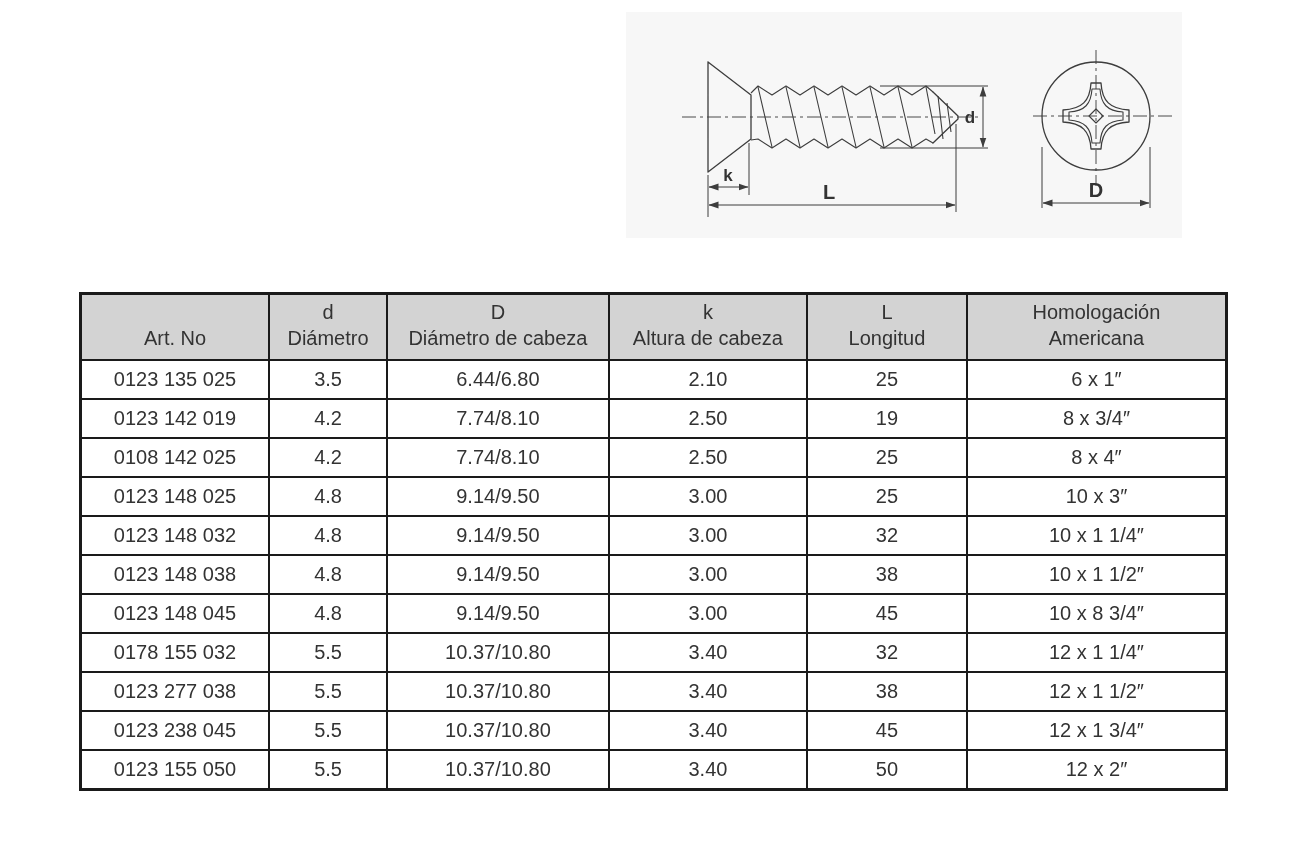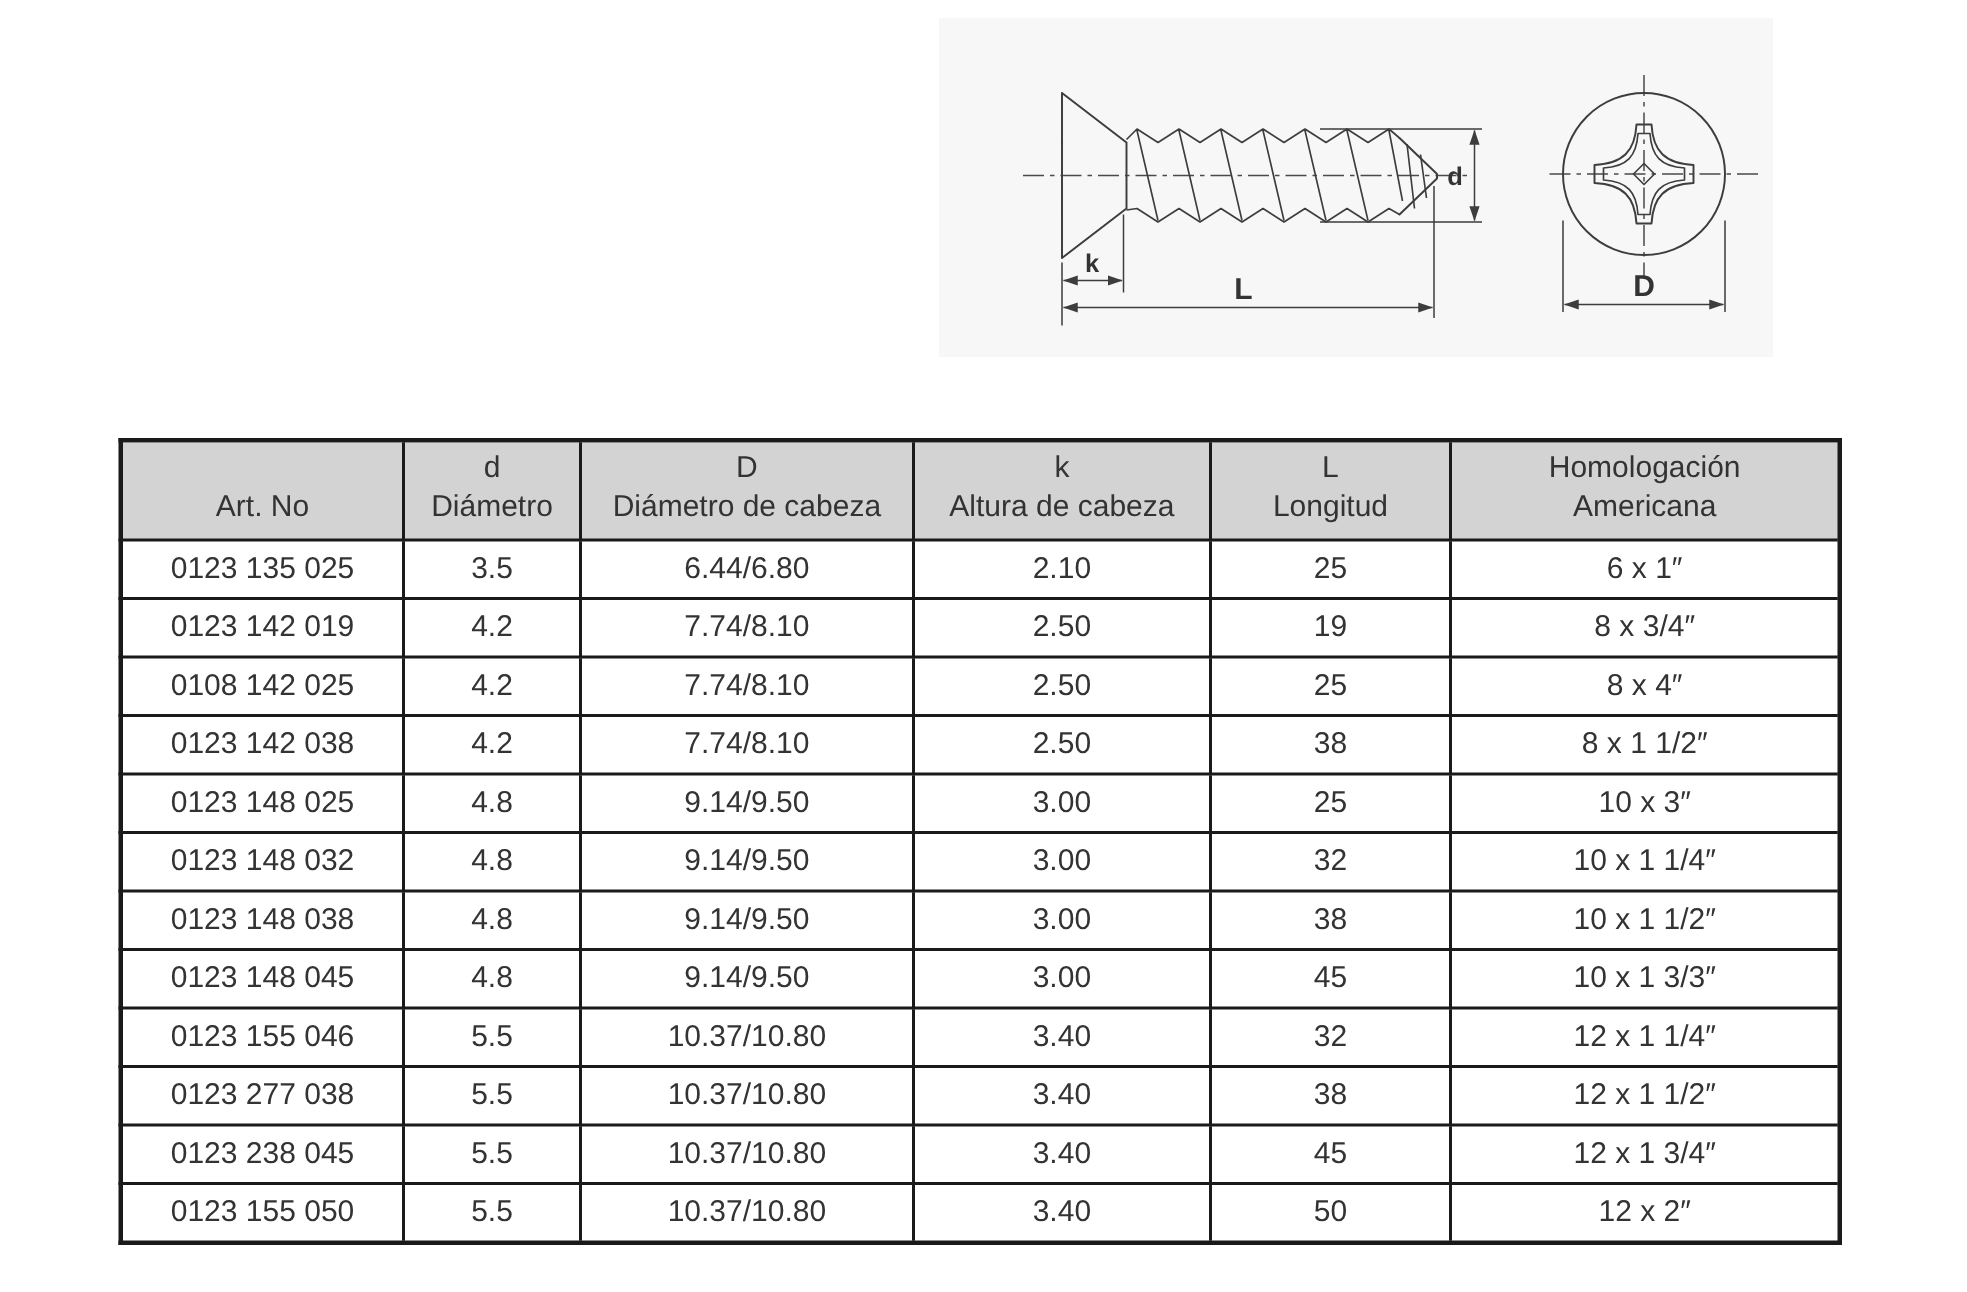--- a/index.html
+++ b/index.html
@@ -167,28 +167,20 @@
       </tr>
       <tr>
         <td>0108 142 025</td>
         <td>4.2</td>
         <td>7.74/8.10</td>
         <td>2.50</td>
         <td>25</td>
         <td>8 x 4″</td>
       </tr>
       <tr>
-        <td>0123 142 038</td>
-        <td>4.2</td>
-        <td>7.74/8.10</td>
-        <td>2.50</td>
-        <td>38</td>
-        <td>8 x 1 1/2″</td>
-      </tr>
-      <tr>
         <td>0123 148 025</td>
         <td>4.8</td>
         <td>9.14/9.50</td>
         <td>3.00</td>
         <td>25</td>
         <td>10 x 3″</td>
       </tr>
       <tr>
         <td>0123 148 032</td>
         <td>4.8</td>
@@ -204,24 +196,24 @@
         <td>3.00</td>
         <td>38</td>
         <td>10 x 1 1/2″</td>
       </tr>
       <tr>
         <td>0123 148 045</td>
         <td>4.8</td>
         <td>9.14/9.50</td>
         <td>3.00</td>
         <td>45</td>
-        <td>10 x 1 3/3″</td>
-      </tr>
-      <tr>
-        <td>0123 155 046</td>
+        <td>10 x 8 3/4″</td>
+      </tr>
+      <tr>
+        <td>0178 155 032</td>
         <td>5.5</td>
         <td>10.37/10.80</td>
         <td>3.40</td>
         <td>32</td>
         <td>12 x 1 1/4″</td>
       </tr>
       <tr>
         <td>0123 277 038</td>
         <td>5.5</td>
         <td>10.37/10.80</td>

